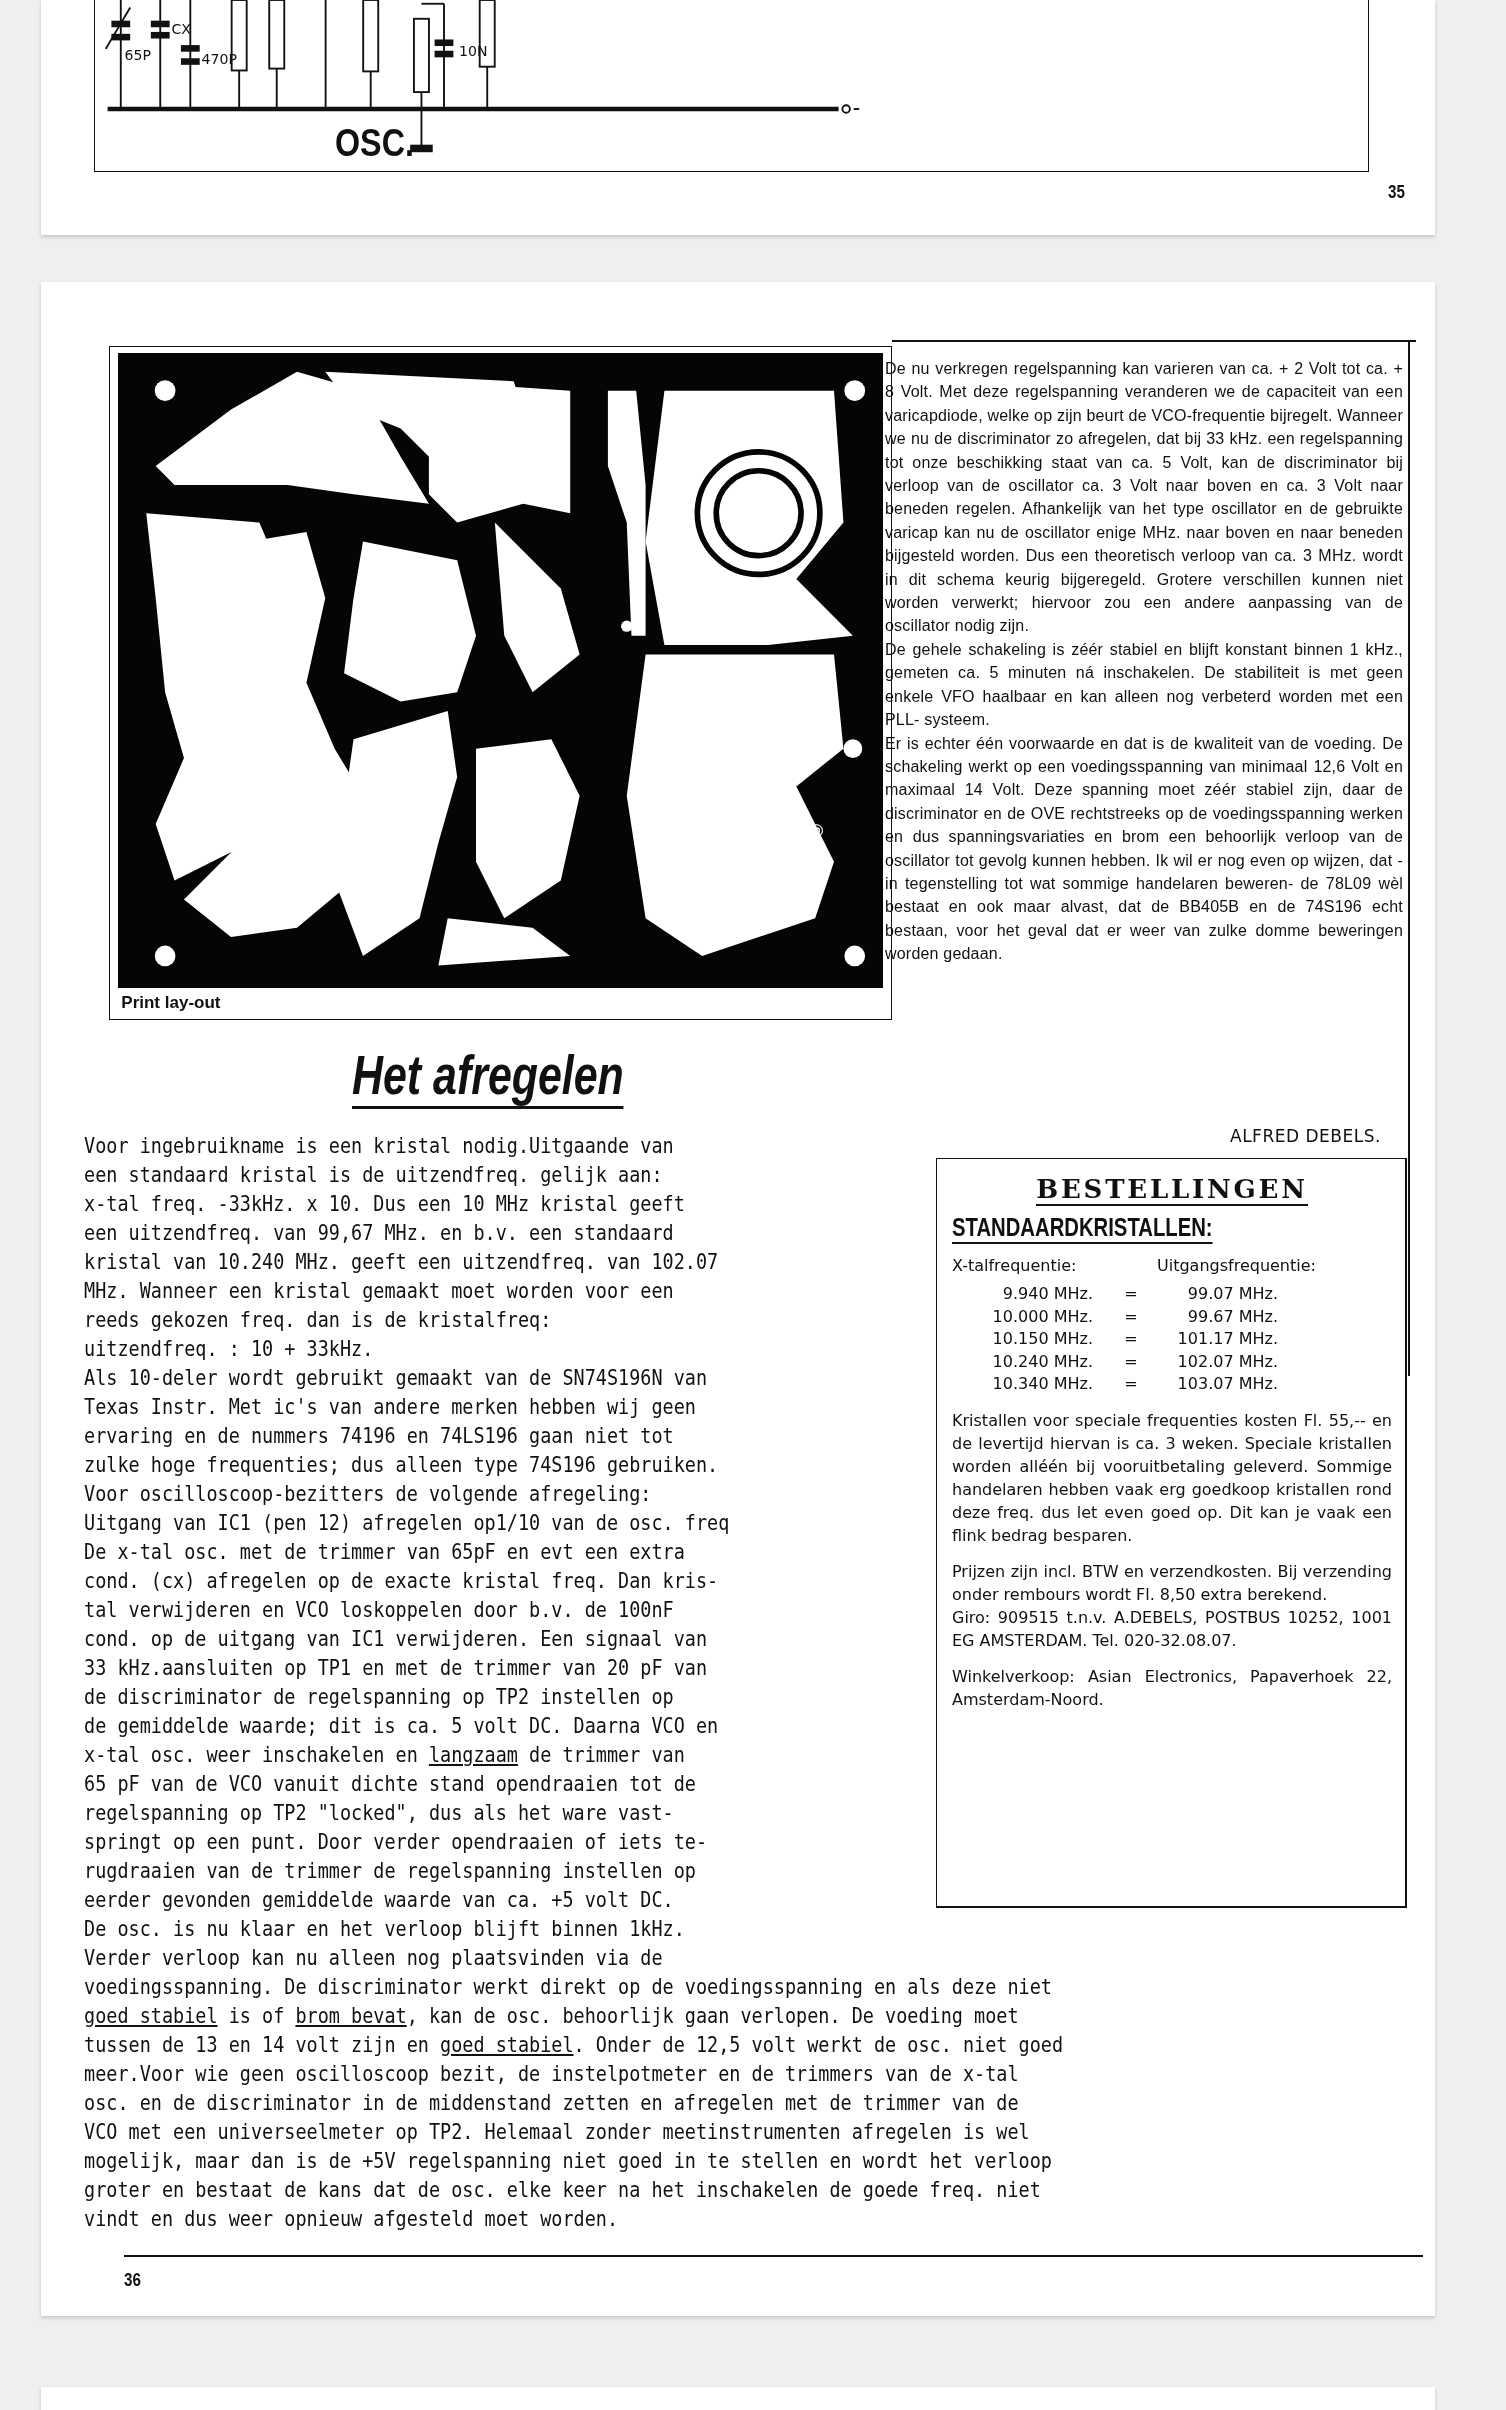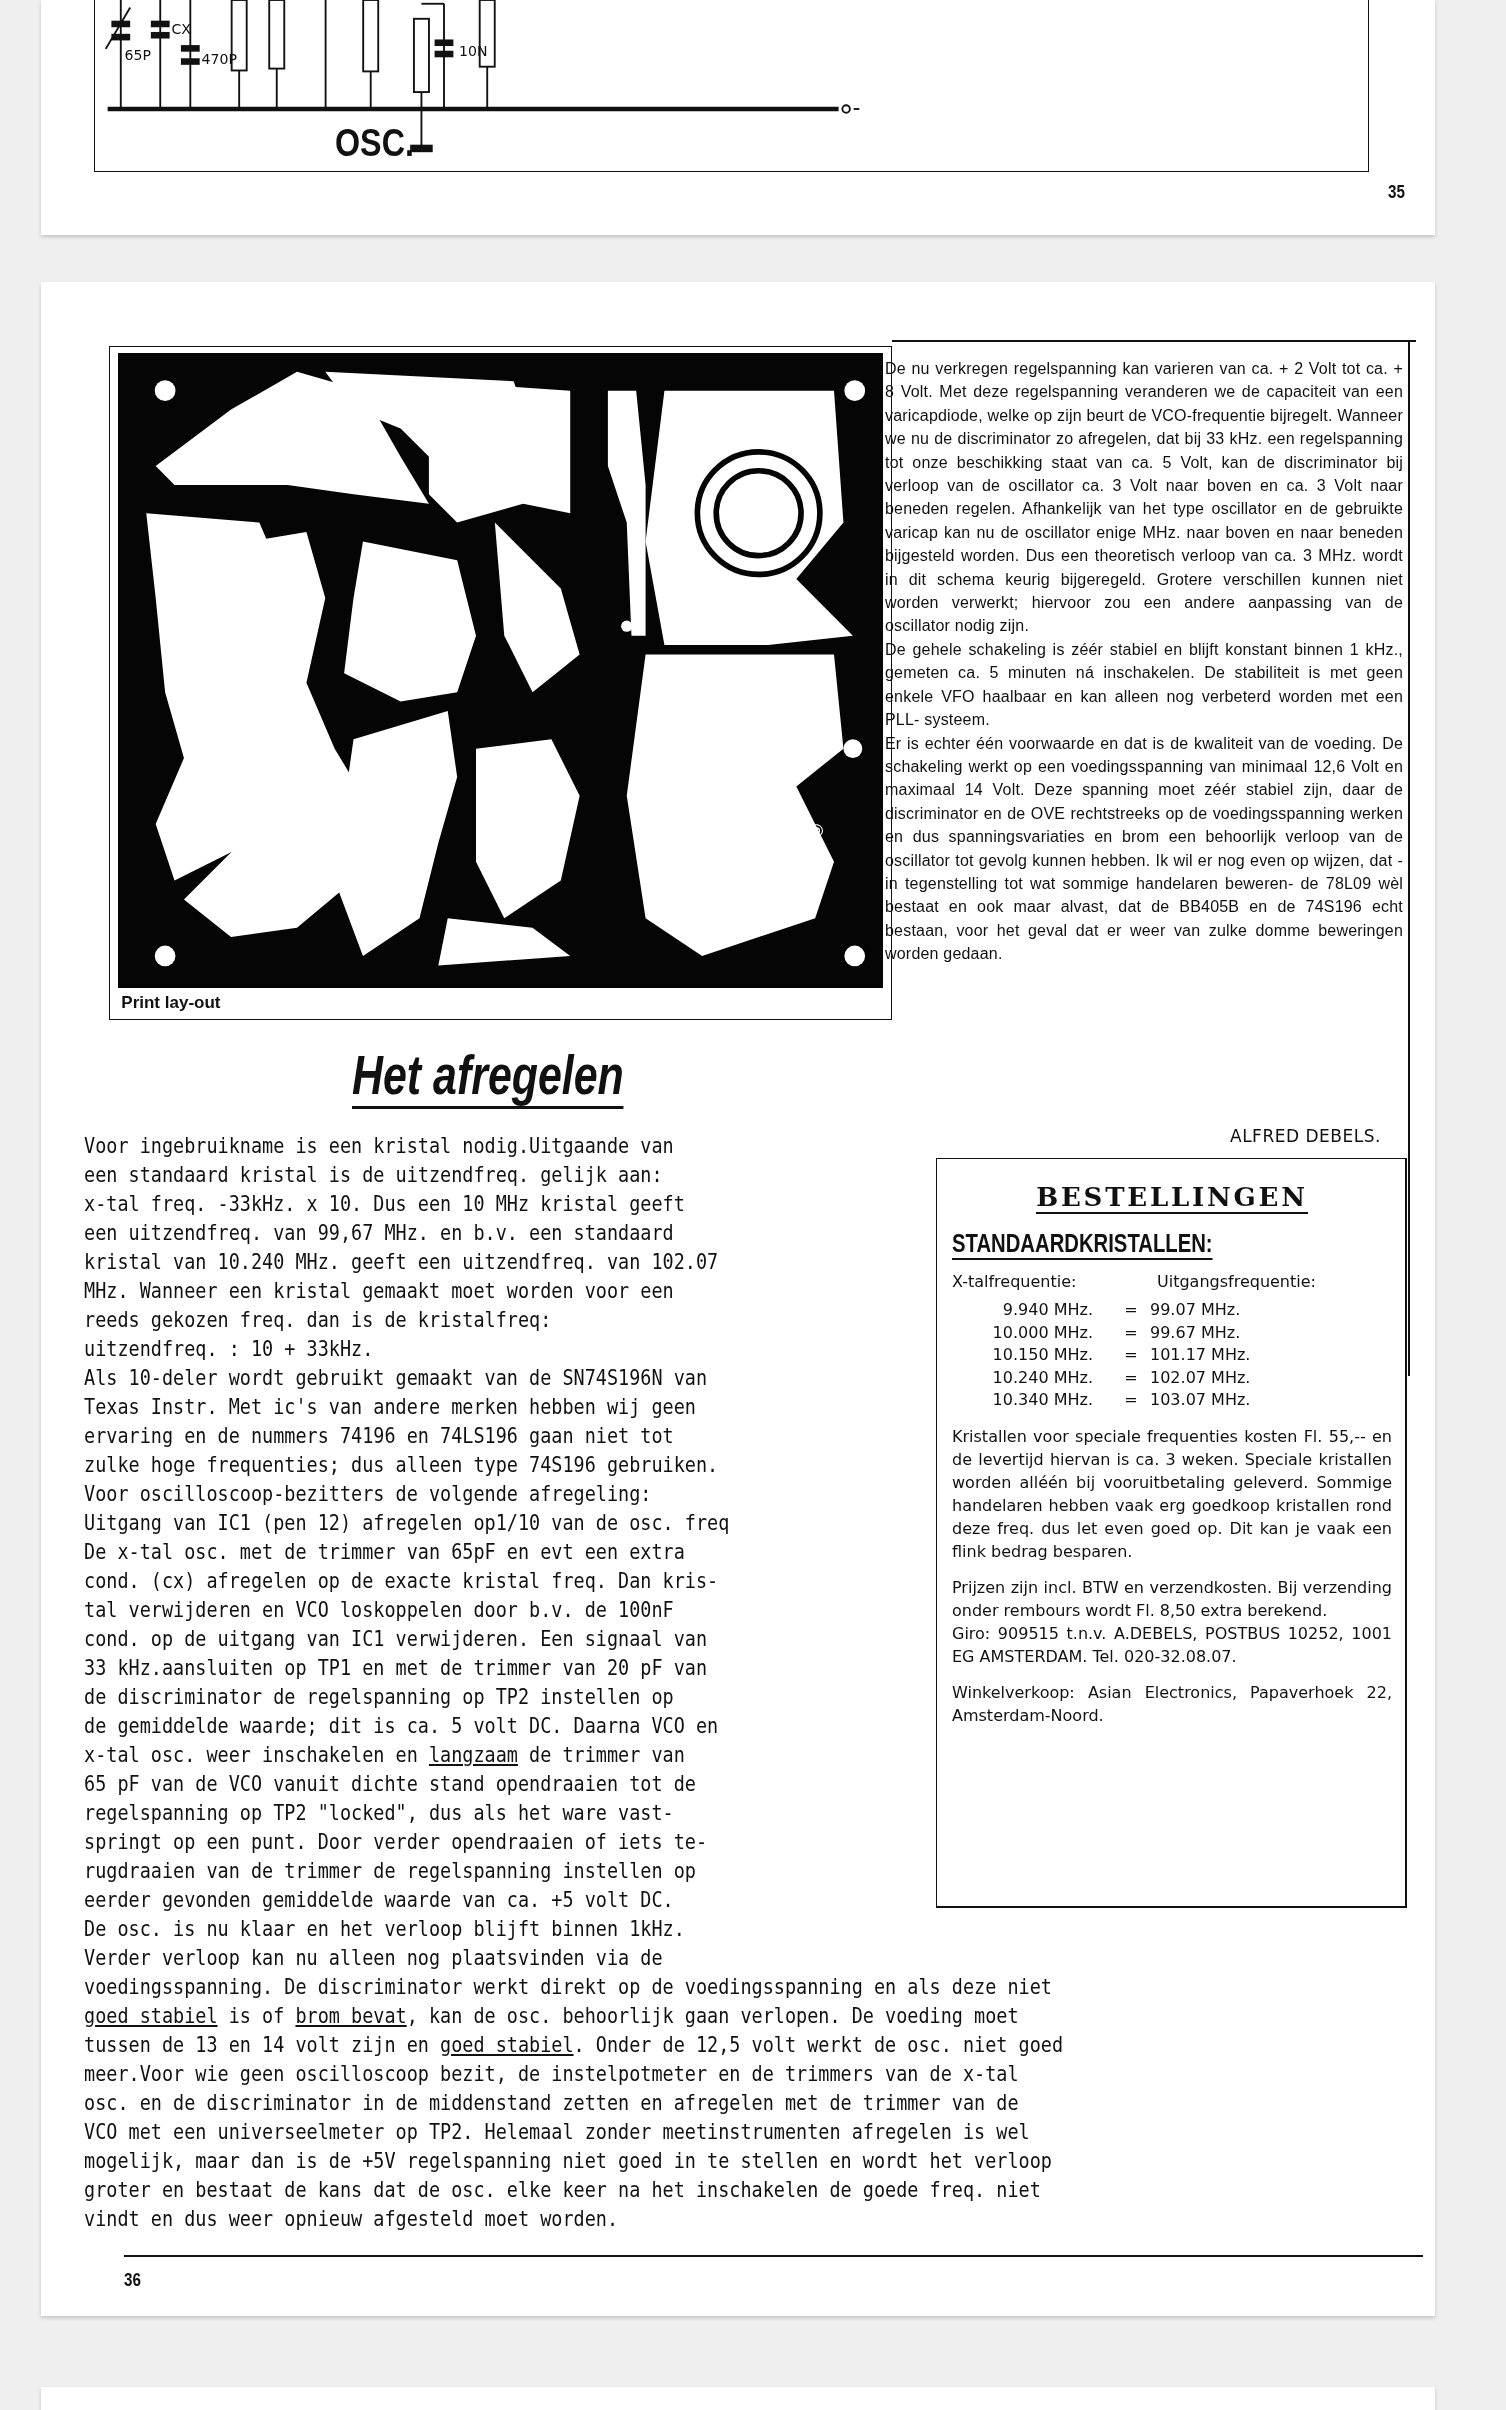--- a/index.html
+++ b/index.html
@@ -26,32 +26,32 @@
   .pcb-copy{position:absolute;left:708px;top:471px;color:#fff;font-family:"Liberation Sans",sans-serif;font-weight:bold;font-size:18px;transform:rotate(90deg);transform-origin:left top;white-space:pre;line-height:21px;}
   .pcb-xosc{position:absolute;left:595px;top:532px;color:#fff;font-family:"Liberation Sans",sans-serif;font-weight:bold;font-size:16px;transform:rotate(90deg);transform-origin:left top;white-space:pre;line-height:19px;}
   .right-frame{position:absolute;left:851px;top:58px;width:524px;height:1.9px;background:#111;}
   .right-vline{position:absolute;left:1367px;top:58px;width:1.9px;height:1036px;background:#111;}
 
   .rcol{position:absolute;left:844px;top:75px;width:518px;font-family:Liberation Sans, sans-serif;font-size:16px;line-height:23.4px;text-align:justify;letter-spacing:0.2px;}
   .rcol p{margin:0;}
   .sig{position:absolute;left:1177px;top:844px;font-size:17px;letter-spacing:0.5px;margin-left:12px;}
 
   .best{position:absolute;left:895px;top:876px;width:471px;height:750px;border:1.9px solid #111;border-right-width:2.8px;border-bottom-width:2.8px;box-sizing:border-box;padding:7.5px 13px 0 15px;font-size:16px;line-height:23px;}
-  .best h2{margin:16px;text-align:center;font-family:"DejaVu Serif",serif;font-weight:bold;font-size:26px;letter-spacing:2.8px;line-height:28px;}
+  .best h2{margin:8px;text-align:center;font-family:"DejaVu Serif",serif;font-weight:bold;font-size:26px;letter-spacing:2.8px;line-height:28px;}
   .best h2 span{border-bottom:2.8px solid #111;}
   .best h3{margin:3.8px 0 0 0;font-family:"Liberation Sans",sans-serif;font-weight:bold;font-size:26px;line-height:32px;transform:scaleX(0.78);transform-origin:left;white-space:nowrap;}
   .best h3 span{border-bottom:2.8px solid #111;}
   .best p{margin:0;text-align:justify;}
   .xt-head{display:flex;margin:1.9px 0 5.6px 0;}
   .xt-head span{margin-top:10px;}
   .xt-head span:first-child{width:205px;}
   .xt-row{display:flex;font-size:16px;line-height:22.6px;}
   .xt-row .a{width:141px;text-align:right;padding-right:19px;}
   .xt-row .e{width:38px;text-align:center;}
-  .xt-row .b{width:104px;text-align:left;}
+  .xt-row .b{width:104px;text-align:right;margin-left:24px;}
   .gap{height:13px;}
 
   .heading{position:absolute;left:311px;top:761px;font-family:"Liberation Sans",sans-serif;font-style:italic;font-weight:bold;font-size:55px;transform:scaleX(0.78);transform-origin:left;white-space:nowrap;}
   .heading span{border-bottom:3.8px solid #111;}
   .lcol{position:absolute;left:43px;top:849px;width:1337px;font-family:"DejaVu Sans Mono",monospace;font-size:22px;line-height:29px;transform:scaleX(0.84);transform-origin:left top;}
   .lcol div{white-space:nowrap;}
   .ul{text-decoration:underline;}
 
   .bottom-rule{position:absolute;left:83px;top:1973px;width:1299px;height:1.9px;background:#111;}
   .pn36{position:absolute;left:83px;top:1987px;font-family:"Liberation Sans",sans-serif;font-weight:bold;font-size:19px;transform:scaleX(0.8);transform-origin:left;}

